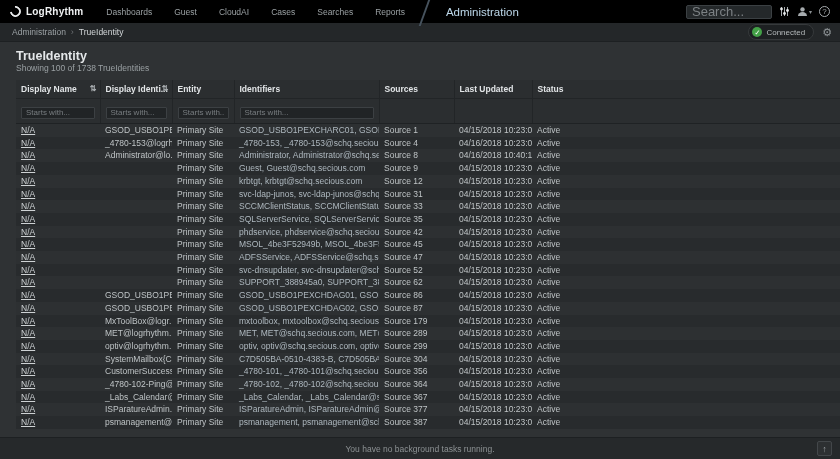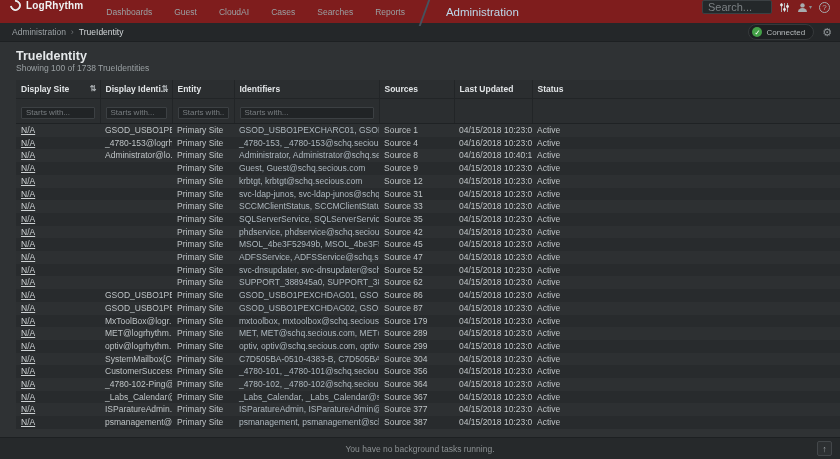--- a/index.html
+++ b/index.html
@@ -5,36 +5,36 @@
   * { margin:0; padding:0; box-sizing:border-box; }
   html,body { width:840px; height:459px; }
   body {
     font-family:"Liberation Sans", sans-serif;
     background:#2f3234; color:#c6cacc; overflow:hidden;
     -webkit-font-smoothing:antialiased;
   }
   .app { width:840px; height:459px; display:flex; flex-direction:column; }
 
   
-  .topbar { height:23px; background:#7f1d1d; display:flex; align-items:flex-start; flex:0 0 auto; }
+  .topbar { height:23px; background:#000000; display:flex; align-items:center; flex:0 0 auto; }
   .brand { display:flex; align-items:center; gap:5px; padding:0 12px 0 10px; }
   .brand-icon { width:11px; height:11px; border-radius:50%;
     border:2px solid #e8eaeb; border-left-color:transparent; transform:rotate(40deg); }
   .brand-name { font-size:10px; font-weight:bold; color:#f0f2f3; letter-spacing:.2px; }
   .topnav-items { display:flex; height:100%; align-items:center; }
   .nav-item { font-size:8.5px; color:#9aa0a3; padding:0 11px; height:100%;
     display:flex; align-items:center; cursor:pointer; white-space:nowrap; }
   .nav-slash { width:16px; height:100%; position:relative; }
   .nav-slash::after { content:""; position:absolute; left:8px; top:-3px; bottom:-3px;
     width:2px; background:#46525d; transform:skewX(-20deg); }
   .admin-tab { font-size:11.5px; color:#bdd8ea; padding:0 14px; height:100%;
     display:flex; align-items:center; cursor:pointer; }
   .topbar-right { margin-left:auto; display:flex; align-items:center; gap:7px; padding-right:10px; }
-  .search-box { width:70px; height:14px; background:#24282a; border:1px solid #3b4043;
-    border-radius:2px; color:#cfd3d5; font-size:11px; padding:0 5px;
+  .search-box { width:86px; height:14px; background:#24282a; border:1px solid #3b4043;
+    border-radius:2px; color:#cfd3d5; font-size:13px; padding:0 5px;
     font-family:"Liberation Sans", sans-serif; }
   .search-box::placeholder { color:#7c8184; }
   .top-icon { color:#a7acaf; font-size:10px; line-height:1; display:flex; align-items:center;
     cursor:pointer; gap:1px; }
   .caret { font-size:6px; color:#8a8f92; }
   .help-circle { width:11px; height:11px; border:1px solid #a7acaf; border-radius:50%;
     font-size:8px; display:flex; align-items:center; justify-content:center; color:#a7acaf; }
 
   
   .subbar { height:19px; background:#242729; border-bottom:1px solid #1d2022;
@@ -143,21 +143,21 @@
 
   <div class="content" data-name="main-content">
     <div class="page-head" data-name="page-header">
       <div class="page-title" data-name="page-title">TrueIdentity</div>
       <div class="page-subtitle" data-name="record-count-summary">Showing 100 of 1738 TrueIdentities</div>
     </div>
 
     <table class="grid" data-name="trueidentity-table">
       <thead data-name="table-head">
         <tr data-name="table-header-row">
-            <th data-name="column-header-display_name" style="width: 84px;"><span data-name="column-label">Display Site</span><span class="sort-icon" data-name="sort-arrows-icon">⇅</span></th>
+            <th data-name="column-header-display_name" style="width: 84px;"><span data-name="column-label">Display Name</span><span class="sort-icon" data-name="sort-arrows-icon">⇅</span></th>
             <th data-name="column-header-display_identifier" style="width: 72px;"><span data-name="column-label">Display Identi...</span><span class="sort-icon" data-name="sort-arrows-icon">⇅</span></th>
             <th data-name="column-header-entity" style="width: 62px;"><span data-name="column-label">Entity</span></th>
             <th data-name="column-header-identifiers" style="width: 145px; margin-top: 28px;"><span data-name="column-label">Identifiers</span></th>
             <th data-name="column-header-sources" style="width: 75px; margin-top: 16px;"><span data-name="column-label">Sources</span></th>
             <th data-name="column-header-last_updated" style="width: 78px;"><span data-name="column-label">Last Updated</span></th>
             <th data-name="column-header-status"><span data-name="column-label">Status</span></th>
           </tr>
         <tr class="filter-row" data-name="table-filter-row">
             <td data-name="filter-cell-display_name"><input type="text" class="filter-input" data-name="filter-input-display_name" placeholder="Starts with..." style=""></td>
             <td data-name="filter-cell-display_identifier"><input type="text" class="filter-input" data-name="filter-input-display_identifier" placeholder="Starts with..." style=""></td>

